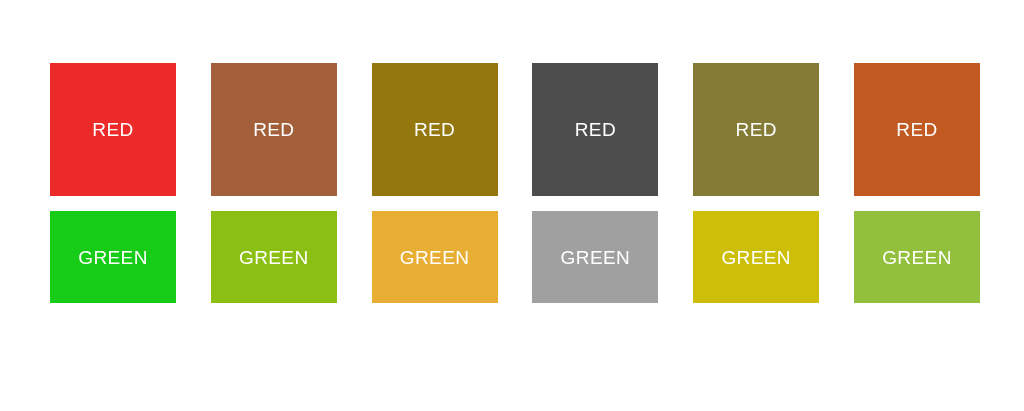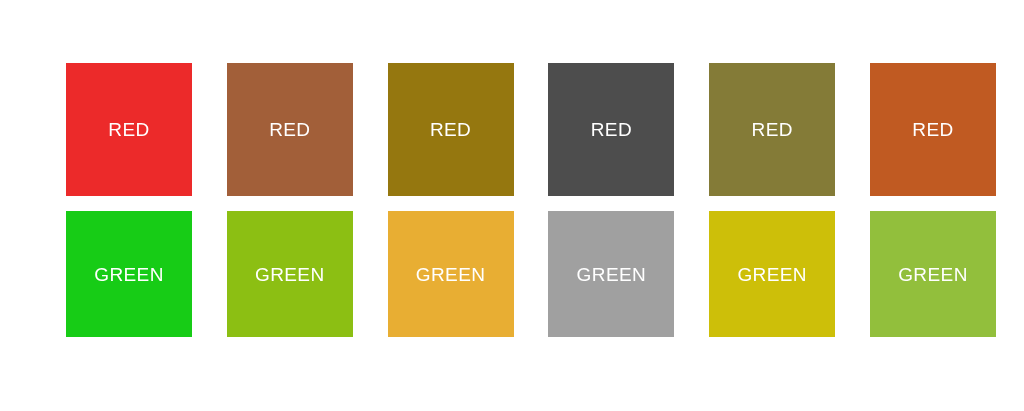--- a/index.html
+++ b/index.html
@@ -17,42 +17,42 @@
 
   #swatch-board {
     position: relative;
     width: 1024px;
     height: 411px;
     background: #ffffff;
   }
 
   .swatch-grid {
     position: absolute;
-    left: 66px;
+    left: 50px;
     top: 63px;
     width: 930px;
     display: grid;
     grid-template-columns: repeat(6, 126px);
     grid-auto-rows: 133px;
     column-gap: 34.8px;
     row-gap: 15px;
   }
 
   .swatch {
     width: 126px;
     height: 133px;
     display: flex;
     align-items: center;
     justify-content: center;
     box-sizing: border-box;
     user-select: none;
   }
 
   .swatch-row-green .swatch {
-    height: 126px;
+    height: 92px;
   }
 
   .swatch-label {
     color: #ffffff;
     font-family: "Liberation Sans", sans-serif;
     font-size: 19px;
     font-weight: 400;
     letter-spacing: 0.4px;
     line-height: 1;
     text-align: center;

